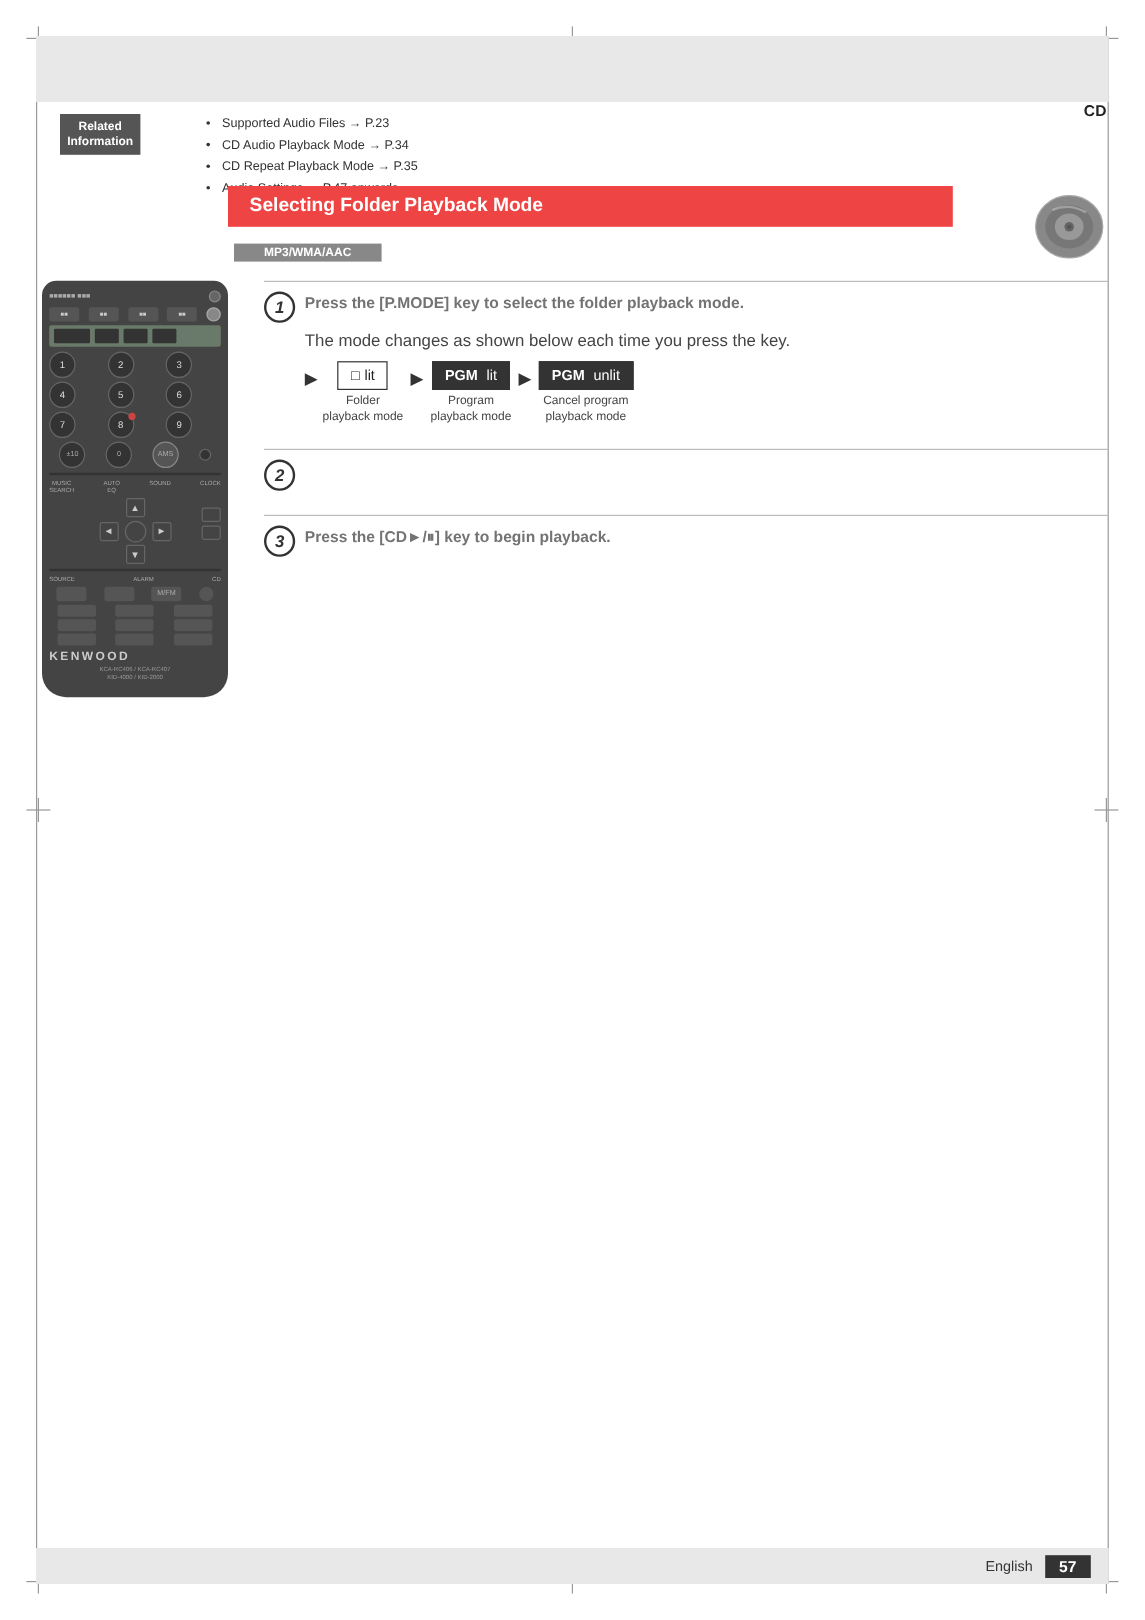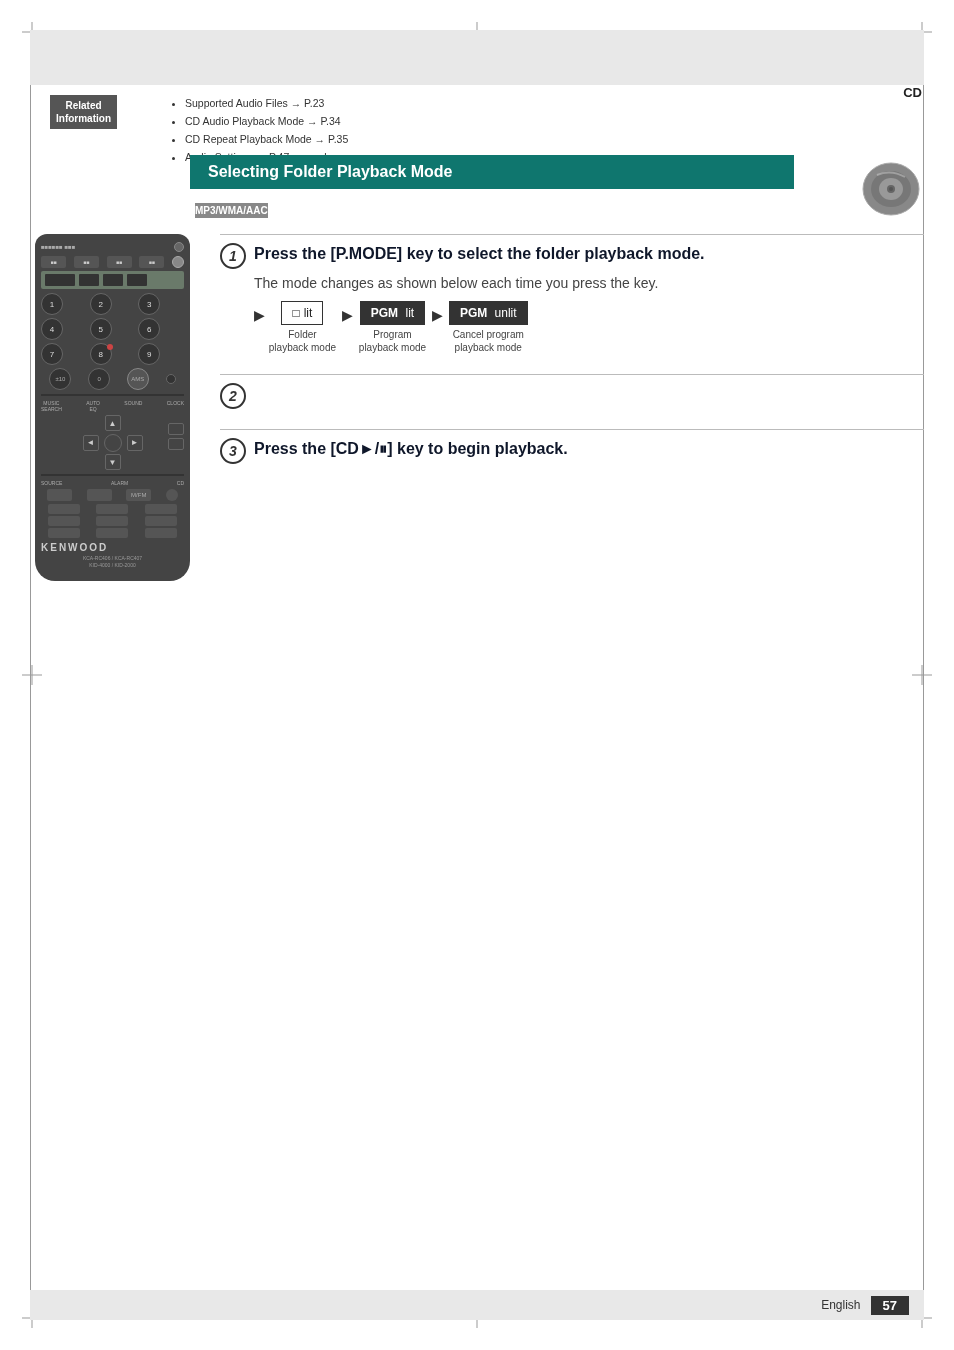--- a/index.html
+++ b/index.html
@@ -116,37 +116,37 @@
 
     
     .main-content {
       position: absolute;
       top: 155px; left: 30px; right: 30px;
       bottom: 60px;
     }
 
     
     .section-title-box {
-      background: #0f766e;
+      background: #ef4444;
       color: #fff;
       padding: 8px 18px;
       font-size: 16px;
       font-weight: bold;
       margin: 0 130px 0 160px;
       text-align: left;
     }
 
     
     .format-badge {
       display: inline-block;
       background: #888;
       color: #fff;
       font-size: 10px;
       font-weight: bold;
-      padding: 2px 0;
+      padding: 2px 25px;
       margin: 14px 1px 6px 165px;
     }
 
     
     .disc-icon {
       position: absolute;
       top: 0; right: 0;
       width: 65px; height: 65px;
     }
     .disc-svg {
@@ -207,23 +207,23 @@
       align-items: center;
       justify-content: center;
       font-size: 14px;
       font-weight: bold;
       color: #333;
       flex-shrink: 0;
       font-style: italic;
     }
 
     .step-title {
-      font-size: 16px;
-      font-weight: bold;
-      color: #0f172a;
+      font-size: 13px;
+      font-weight: bold;
+      color: #737373;
       padding-top: 2px;
     }
 
     .step-sub {
       font-size: 14px;
       color: #444;
       margin-left: 34px;
     }
 
     

